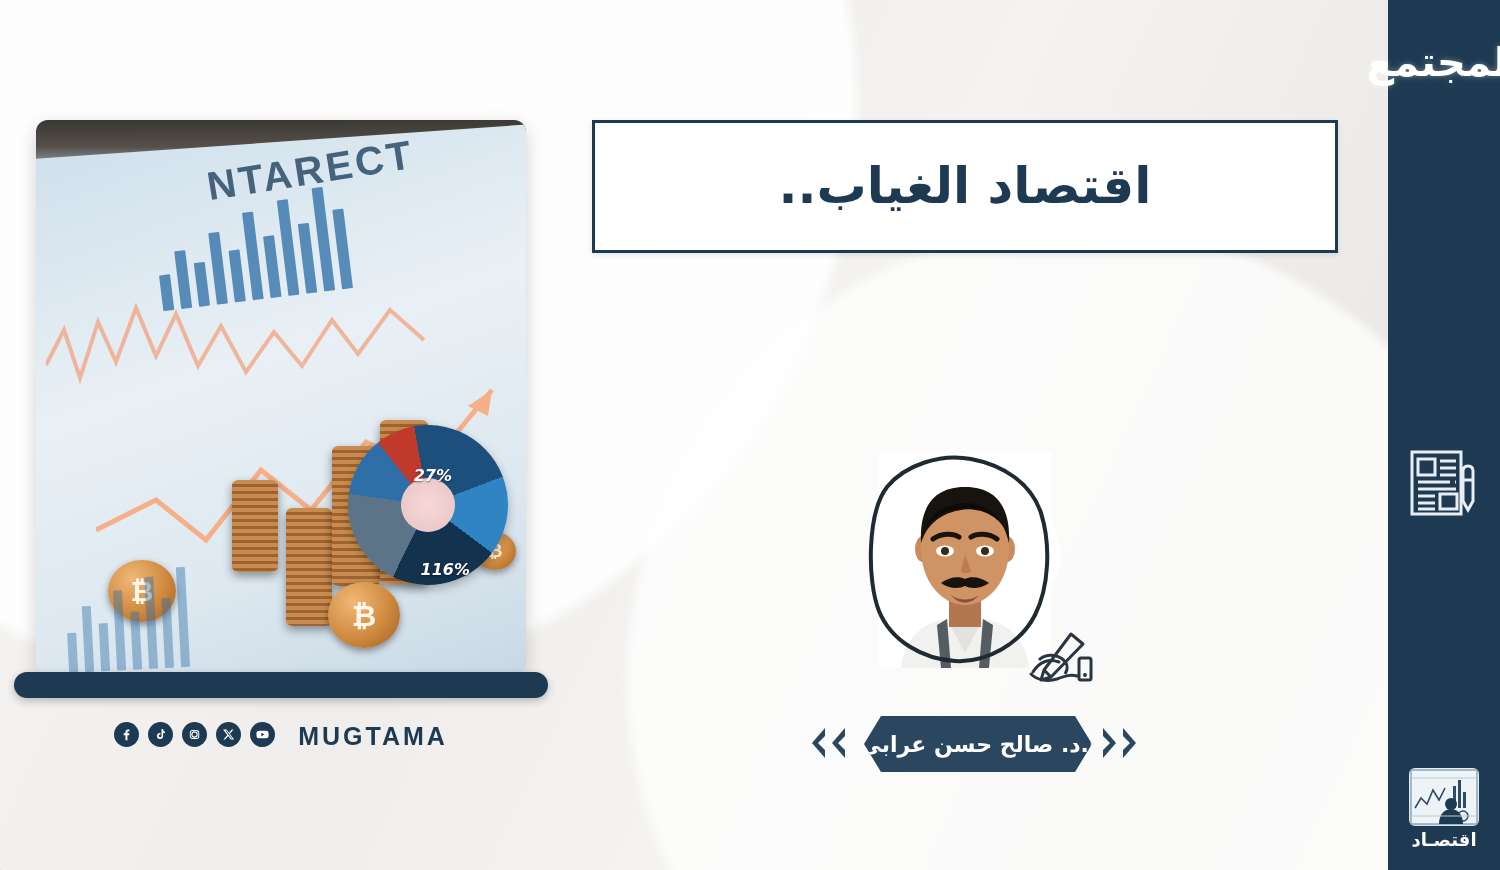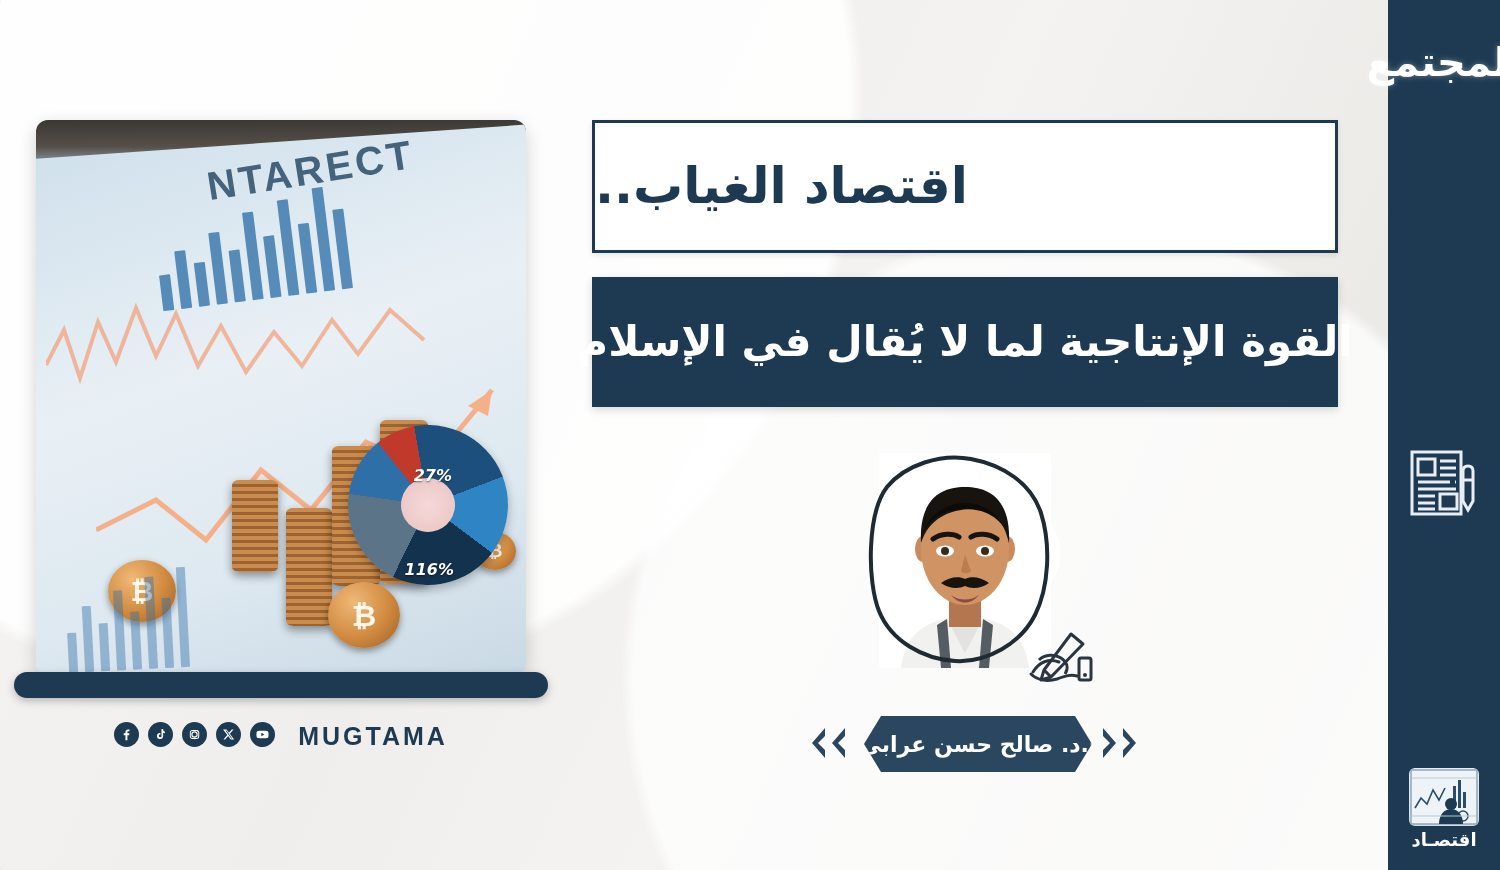--- a/index.html
+++ b/index.html
@@ -96,21 +96,21 @@
   .sicon svg{width:15px;height:15px;fill:#fff;}
   .brand-word{
     margin-left:14px;color:#1d3a52;font-weight:bold;font-size:25px;letter-spacing:3px;
     font-family:"Liberation Sans",sans-serif;
   }
 
   
   .title-box{
     position:absolute;left:592px;top:120px;width:746px;height:133px;
     background:#fff;border:3px solid #1d3a52;box-sizing:border-box;
-    display:flex;align-items:center;
+    display:flex;align-items:center;justify-content:center;
     box-shadow:0 2px 6px rgba(0,0,0,.10);
   }
   .title-box .t{
     color:#1d3a52;font-size:50px;font-weight:bold;direction:rtl;
     font-family:"DejaVu Sans",sans-serif;line-height:1.1;
   }
   .subtitle-box{
     position:absolute;left:592px;top:277px;width:746px;height:130px;
     background:#1d3a52;display:flex;align-items:center;justify-content:center;
     box-shadow:0 3px 8px rgba(0,0,0,.15);
@@ -219,21 +219,21 @@
       </div>
       <div class="coin" style="left:292px;top:462px;width:72px;height:66px;font-size:30px;">
         <span>₿</span>
       </div>
       <div class="coin" style="left:438px;top:412px;width:42px;height:38px;font-size:18px;">
         <span>₿</span>
       </div>
 
       <div class="donut"></div>
       <div class="pct" style="right:74px;bottom:190px;">27%</div>
-      <div class="pct" style="right:72px;bottom:96px;">116%</div>
+      <div class="pct" style="right:56px;bottom:96px;">116%</div>
 
       <div class="bars bottom">
         <span style="width:9px;height:40px"></span>
         <span style="width:9px;height:66px"></span>
         <span style="width:9px;height:48px"></span>
         <span style="width:9px;height:80px"></span>
         <span style="width:9px;height:58px"></span>
         <span style="width:9px;height:92px"></span>
         <span style="width:9px;height:70px"></span>
         <span style="width:9px;height:100px"></span>
@@ -268,23 +268,20 @@
           <path d="M21.3 8.1a2.4 2.4 0 0 0-1.7-1.7C18.1 6 12 6 12 6s-6.1 0-7.6.4A2.4 2.4 0 0 0 2.7 8.1 25 25 0 0 0 2.3 12c0 1.3.1 2.6.4 3.9a2.4 2.4 0 0 0 1.7 1.7c1.5.4 7.6.4 7.6.4s6.1 0 7.6-.4a2.4 2.4 0 0 0 1.7-1.7c.3-1.3.4-2.6.4-3.9s-.1-2.6-.4-3.9zM10.1 14.9V9.1l5.1 2.9-5.1 2.9z"></path>
         </svg>
     </div>
     <div class="brand-word">MUGTAMA</div>
   </div>
 
   <div class="title-box">
     <div class="t">اقتصاد الغياب..</div>
   </div>
 
-  <div class="subtitle-box">
-    <div class="s">القوة الإنتاجية لما لا يُقال في الإسلام</div>
-  </div>
 
   <div class="portrait-wrap">
     <div class="portrait-blob"></div>
     <div class="portrait-photo">
       <svg class="face" viewBox="0 0 172 215">
         <rect x="0" y="0" width="172" height="215" fill="#ffffff"></rect>
 
         <path d="M22 215 C26 178 52 164 86 164 C120 164 146 178 150 215 Z" fill="#f1f1ef"></path>
         <path d="M70 170 L86 200 L102 170 L94 164 L78 164 Z" fill="#e2e2e0"></path>
         <path d="M68 166 L72 215 L62 215 L58 172 Z" fill="#555d63"></path>

